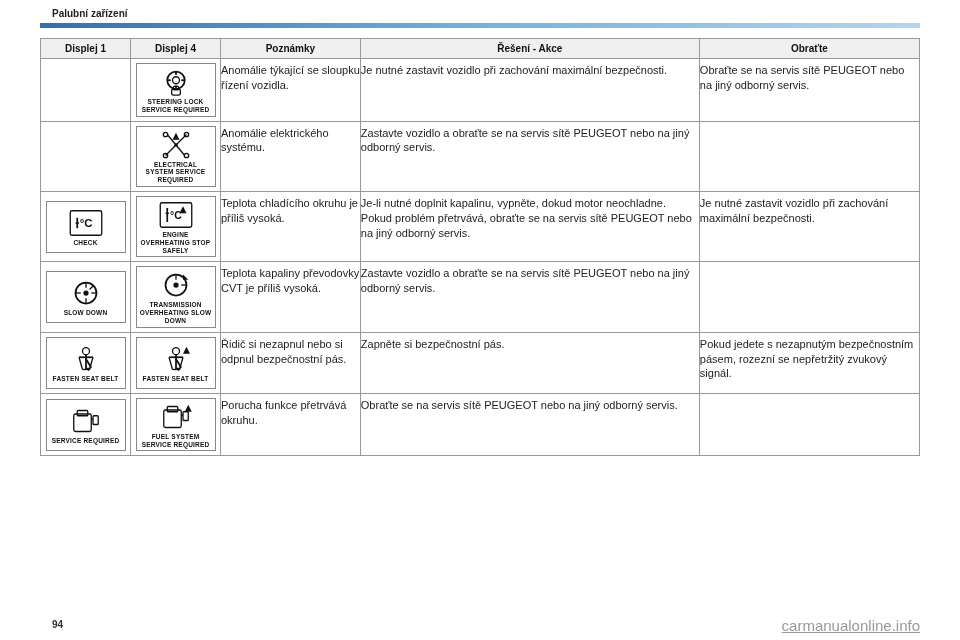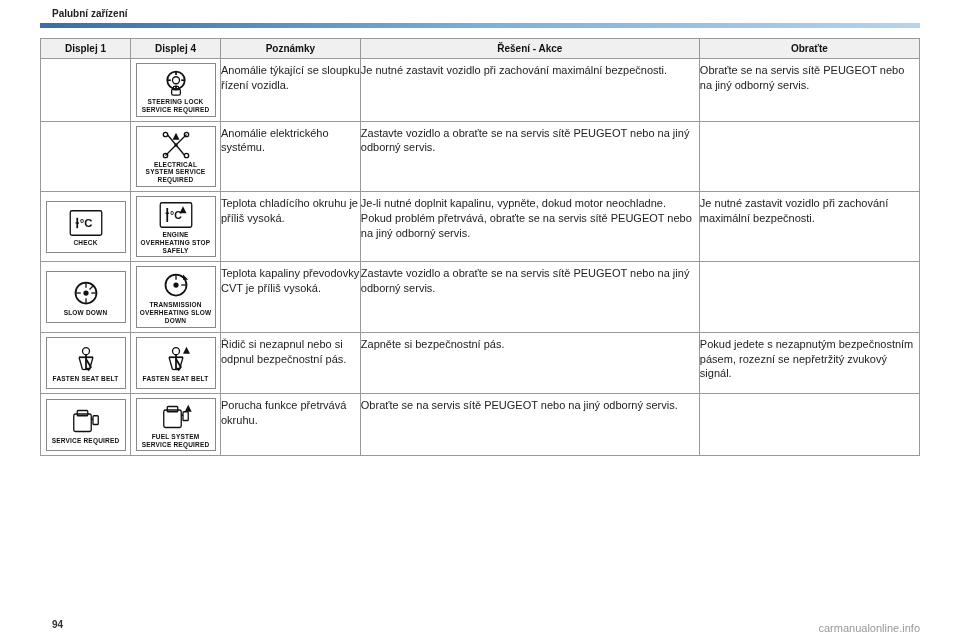--- a/index.html
+++ b/index.html
@@ -86,22 +86,23 @@
       left: 40px;
       font-size: 10px;
       font-weight: bold;
       color: #333;
       margin-left: 12px;
     }
     .watermark {
       position: absolute;
       bottom: 6px;
       right: 40px;
-      font-size: 11px;
+      font-size: 15px;
       color: #999;
+      text-decoration: underline;
     }
     td.text-col {
       font-size: 11px;
       line-height: 1.35;
       color: #222;
     }
   </style>
 </head>
 <body>
 

